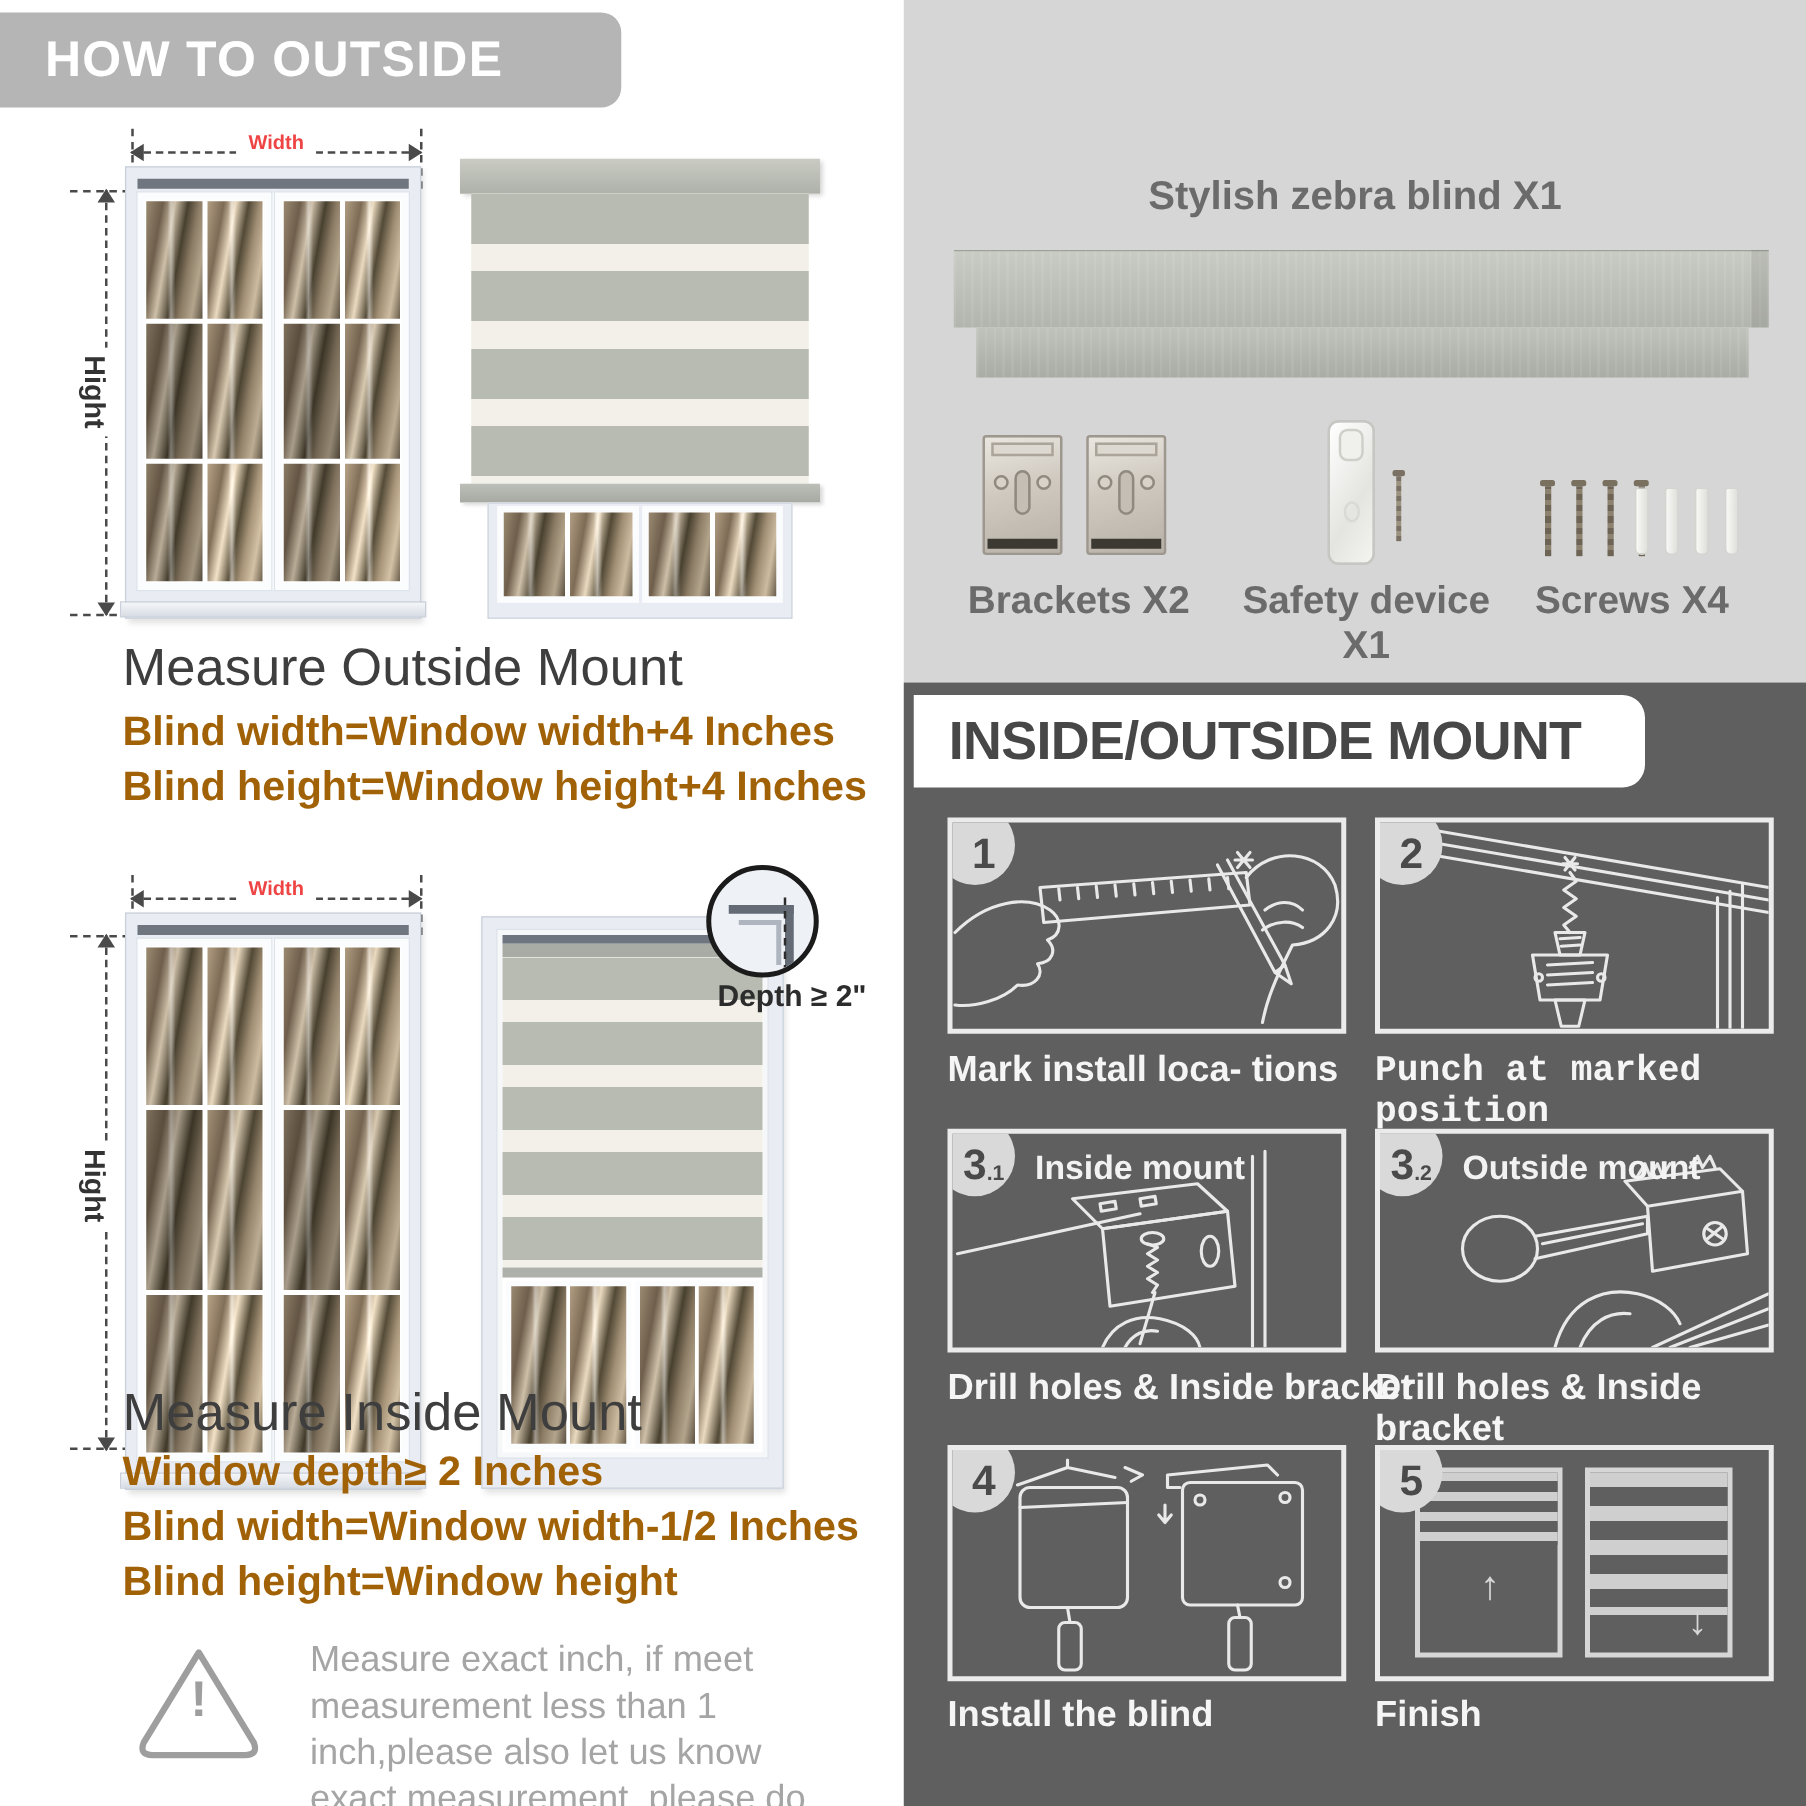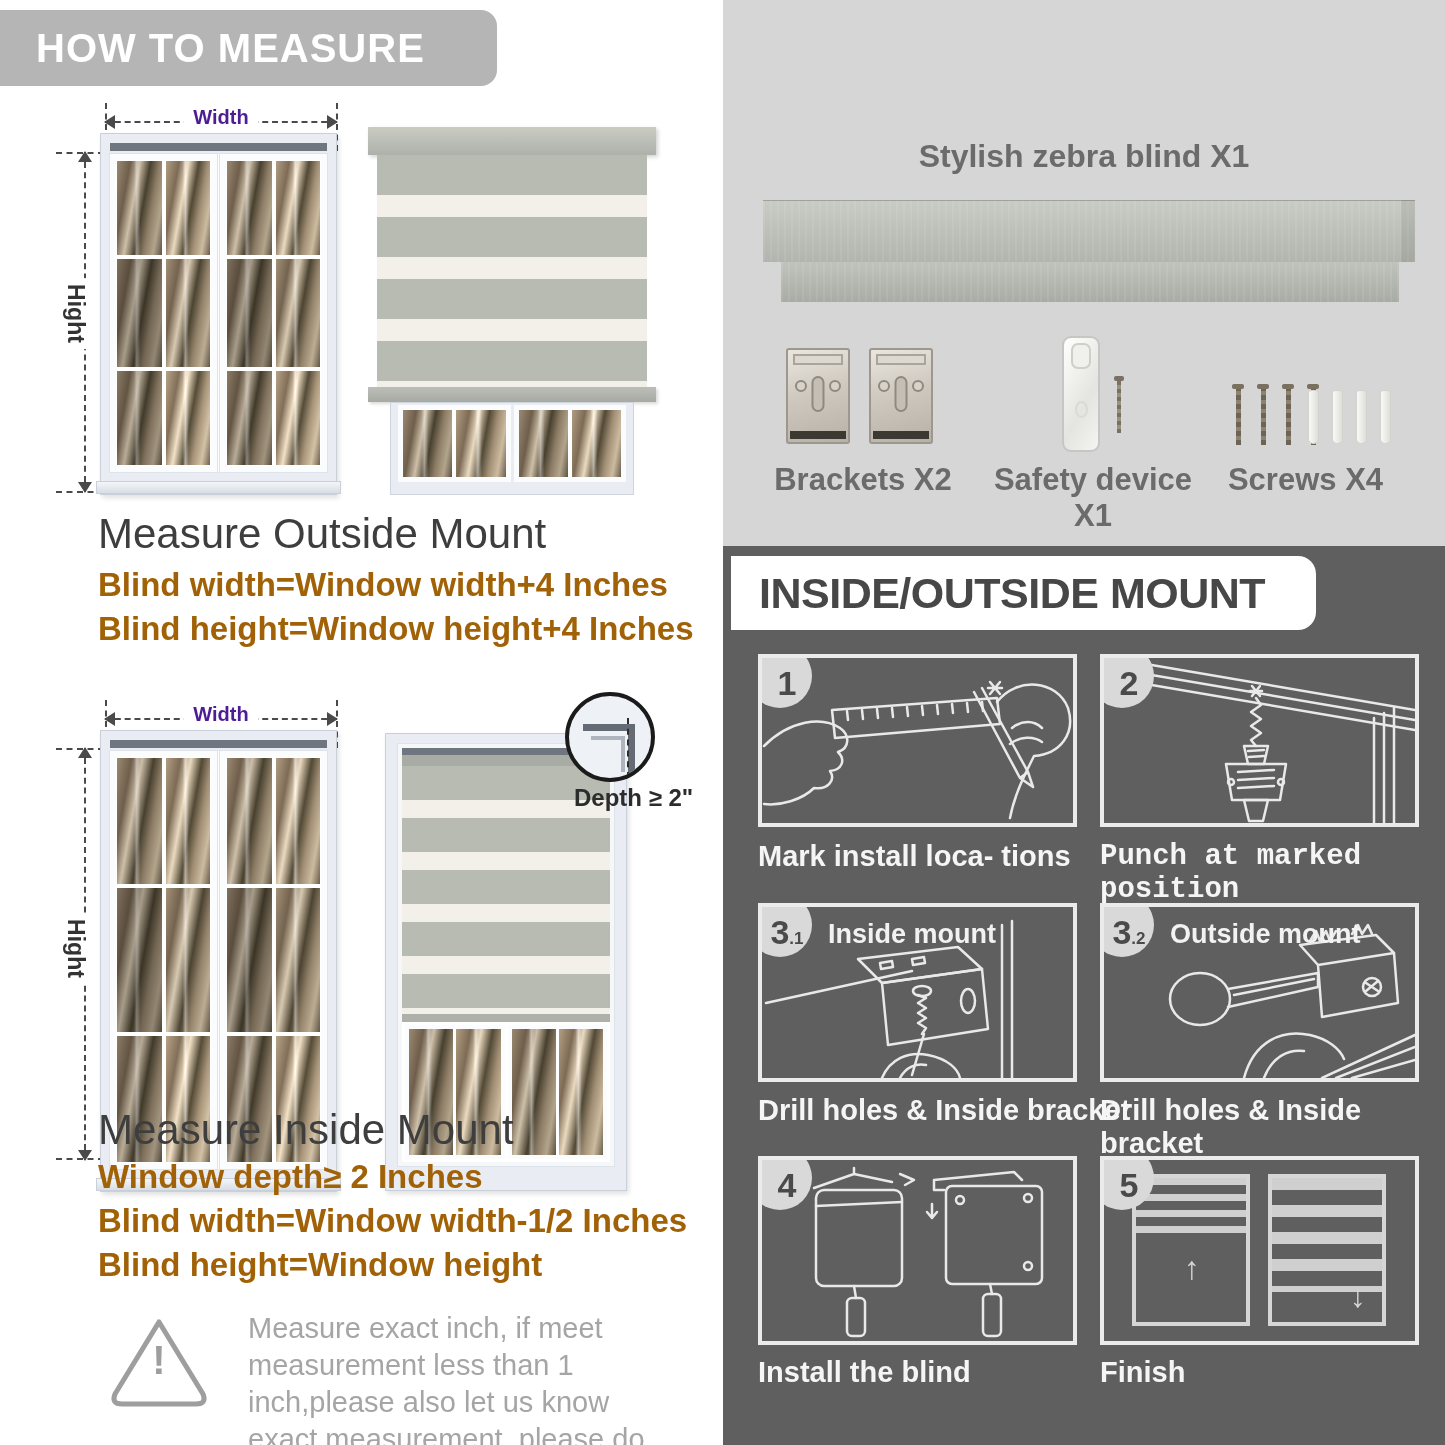--- a/index.html
+++ b/index.html
@@ -14,21 +14,21 @@
 
   .h1{position:absolute;font-size:42px;font-weight:normal;color:#3e3e3e;}
   .formula{position:absolute;font-size:33px;font-weight:bold;color:#a16207;}
 
   
   .h-arrow{position:absolute;height:22px;}
   .h-arrow .line{position:absolute;left:0;right:0;top:10px;border-top:2px dashed #4a4a4a;}
   .h-arrow .tipL{position:absolute;left:-1px;top:4px;border-top:7px solid transparent;border-bottom:7px solid transparent;border-right:11px solid #4a4a4a;}
   .h-arrow .tipR{position:absolute;right:-1px;top:4px;border-top:7px solid transparent;border-bottom:7px solid transparent;border-left:11px solid #4a4a4a;}
   .h-arrow .lbl{position:absolute;left:50%;top:-5px;transform:translateX(-50%);background:#fff;
-    padding:0 10px;font-size:20px;font-weight:bold;color:#4c1d95;}
+    padding:0 10px;font-size:16px;font-weight:bold;color:#ef4444;}
   .v-guide{position:absolute;border-left:2px dashed #4a4a4a;width:0;}
   .h-tick{position:absolute;border-top:2px dashed #4a4a4a;height:0;}
   .v-arrow{position:absolute;width:22px;}
   .v-arrow .line{position:absolute;top:0;bottom:0;left:10px;border-left:2px dashed #4a4a4a;}
   .v-arrow .tipT{position:absolute;top:-1px;left:4px;border-left:7px solid transparent;border-right:7px solid transparent;border-bottom:11px solid #4a4a4a;}
   .v-arrow .tipB{position:absolute;bottom:-1px;left:4px;border-left:7px solid transparent;border-right:7px solid transparent;border-top:11px solid #4a4a4a;}
   .v-label{position:absolute;font-size:23px;font-weight:bold;color:#333;transform:rotate(90deg);transform-origin:center;background:#fff;padding:0 6px;}
 
   
   .win{position:absolute;background:#e9edf3;border:1px solid #c9d0da;box-shadow:2px 3px 5px rgba(0,0,0,.12);
@@ -143,21 +143,21 @@
   .mw{position:absolute;border:4px solid #d6d6d6;background:#5f5f5f;}
   .mw-stripes1{height:58px;background:repeating-linear-gradient(180deg,#cfcfcf 0 7px,#5f5f5f 7px 16px);}
   .mw-stripes2{height:114px;background:repeating-linear-gradient(180deg,#cfcfcf 0 12px,#5f5f5f 12px 27px);}
   .mw-arrow{position:absolute;color:#d6d6d6;font-size:32px;font-weight:bold;}
 </style>
 </head>
 <body>
 
 <div id="stage">
 
-  <div class="left-banner"><span>HOW TO MEASURE</span></div>
+  <div class="left-banner"><span>HOW TO OUTSIDE</span></div>
 
   <div class="h-arrow" style="left:105px;top:111px;width:232px;">
     <div class="line"></div>
     <div class="tipL"></div>
     <div class="tipR"></div>
     <span class="lbl">Width</span>
   </div>
   <div class="v-guide" style="left:105px;top:103px;height:48px;"></div>
   <div class="v-guide" style="left:336px;top:103px;height:48px;"></div>
 

